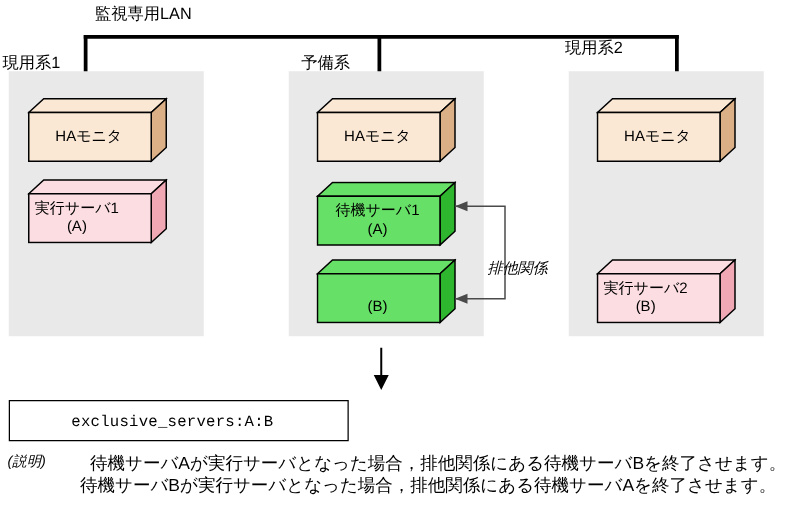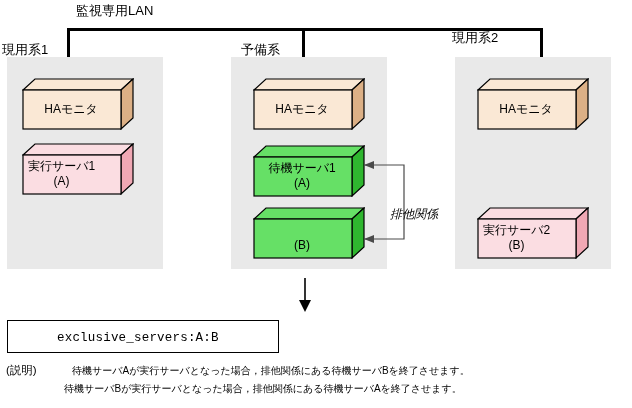--- a/index.html
+++ b/index.html
@@ -60,21 +60,21 @@
   .code-text{
     position:absolute;
     font-family:"Liberation Mono","DejaVu Sans Mono",monospace;
     font-size:12.5px;line-height:12.5px;white-space:pre;
     letter-spacing:0.2px;
   }
   .note-label{
     position:absolute;font-size:11.5px;line-height:11.5px;white-space:nowrap;
   }
   .note-line{
-    position:absolute;font-size:10px;line-height:11.5px;white-space:nowrap;
+    position:absolute;font-size:14px;line-height:11.5px;white-space:nowrap;
   }
 </style>
 </head>
 <body>
 
 <div class="stage">
 
   <div class="lan-title" style="left:76px;top:4px;">監視専用LAN</div>
 
   <div class="bus-h" style="left:67px;top:28px;width:476px;"></div>
@@ -167,17 +167,17 @@
   <svg class="down-arrow" style="left:296px;top:278px;" width="18" height="36" viewBox="0 0 18 36">
     <line x1="9" y1="0" x2="9" y2="25" stroke="#000" stroke-width="1.6"></line>
     <polygon points="9,34 3,22 15,22" fill="#000"></polygon>
   </svg>
 
 
   <div class="code-box" style="left:7px;top:320px;width:272px;height:33px;">
     <div class="code-text" style="left:30px;top:11px;margin-left:19px;">exclusive_servers:A:B</div>
   </div>
 
-  <div class="note-label" style="left:6px;top:365px;">(説明)</div>
+  <div class="note-label" style="left:6px;top:365px;font-style:italic;">(説明)</div>
   <div class="note-line" style="left:72px;top:365px;">待機サーバAが実行サーバとなった場合，排他関係にある待機サーバBを終了させます。</div>
   <div class="note-line" style="left:64px;top:383px;">待機サーバBが実行サーバとなった場合，排他関係にある待機サーバAを終了させます。</div>
 
 </div>
 
 </body></html>

